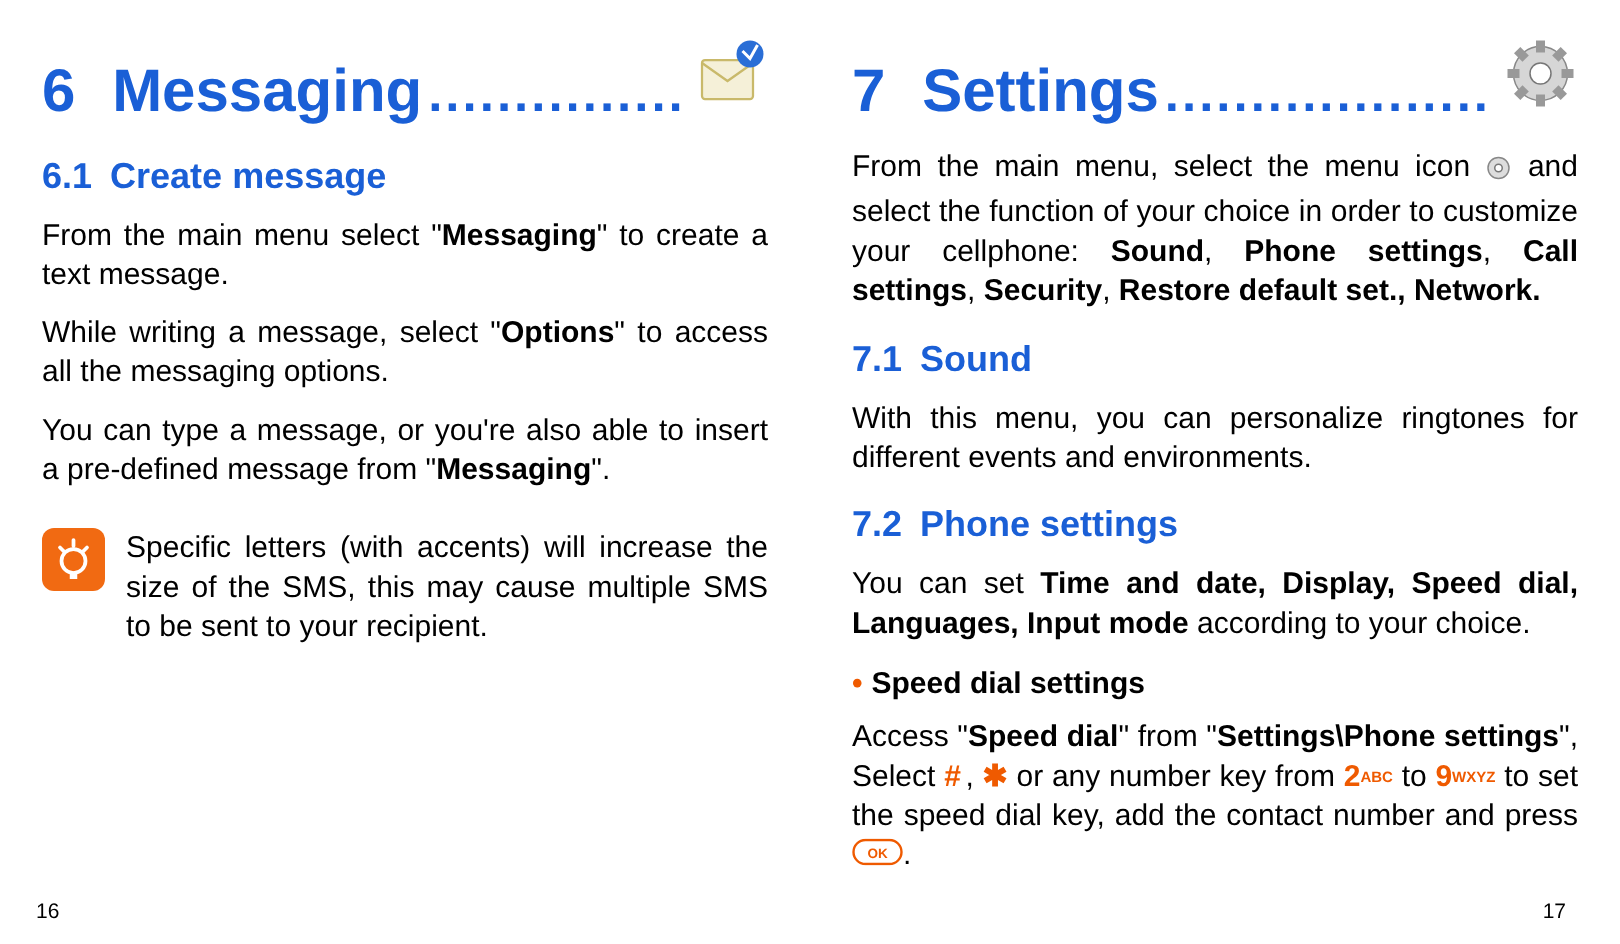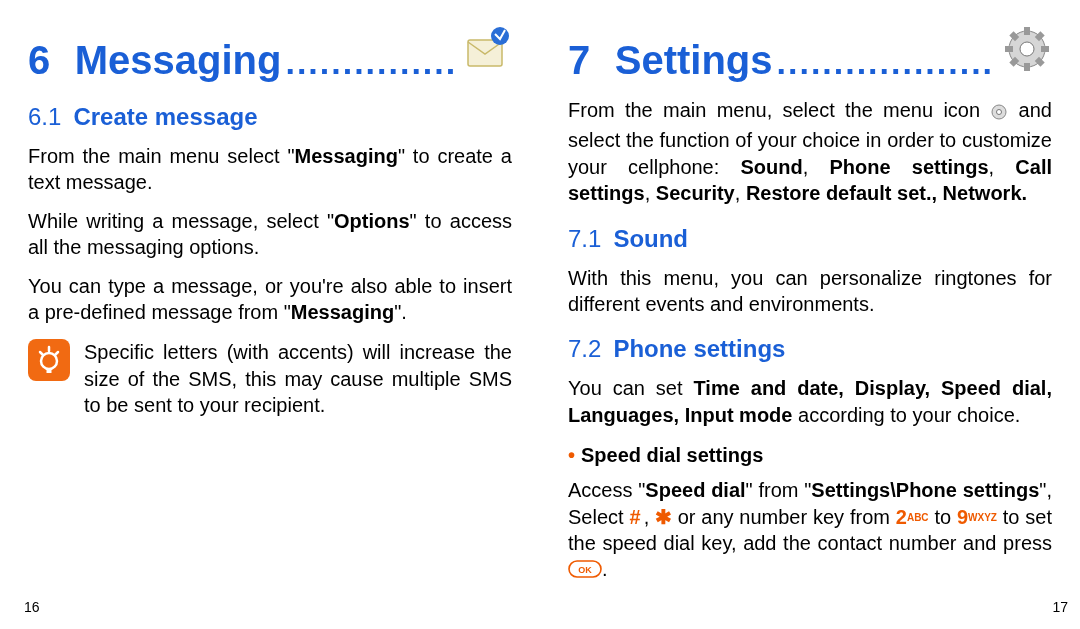--- a/index.html
+++ b/index.html
@@ -5,29 +5,29 @@
   * { box-sizing: border-box; margin: 0; padding: 0; }
   html, body { width: 1080px; height: 629px; }
   body { font-family: "Gill Sans", "Gill Sans MT", "Segoe UI", Arial, sans-serif; font-size: 20px; color: #000; background: #fff; display: flex; }
   .page { width: 540px; height: 629px; padding: 24px 28px 18px 28px; position: relative; display: flex; flex-direction: column; }
   .chapter-head { display: flex; align-items: baseline; margin-bottom: 8px; }
   .chapter-num { font-size: 40px; font-weight: 700; color: #1a5fd6; margin-right: 24px; letter-spacing: 0.5px; }
   .chapter-title { font-size: 40px; font-weight: 700; color: #1a5fd6; }
   .dots { flex: 1; color: #1a5fd6; font-size: 34px; font-weight: 700; overflow: hidden; white-space: nowrap; letter-spacing: 2px; margin-left: 4px; }
   .chapter-icon { width: 50px; height: 50px; margin-left: 8px; flex-shrink: 0; }
   .section-head { display: flex; align-items: baseline; margin-top: 12px; margin-bottom: 6px; }
-  .section-num { font-size: 24px; font-weight: 400; color: #1a5fd6; margin-right: 12px; }
+  .section-num { font-size: 24px; font-weight: 700; color: #1a5fd6; margin-right: 12px; }
   .section-title { font-size: 24px; font-weight: 700; color: #1a5fd6; }
   .para { font-size: 20px; color: #000; text-align: justify; margin: 6px 0; line-height: 1.32; }
-  .note-row { display: flex; margin-top: 8px; }
+  .note-row { display: flex; margin-top: 20px; }
   .note-icon { width: 42px; height: 42px; flex-shrink: 0; margin-right: 14px; }
   .note-text { font-size: 20px; text-align: justify; line-height: 1.32; }
   .page-num { position: absolute; bottom: 14px; font-size: 14px; }
   .page-num.left { left: 24px; }
-  .page-num.right { right: 12px; }
+  .page-num.right { right: 36px; }
   .bullet-head { display: flex; align-items: center; margin-top: 10px; margin-bottom: 4px; }
   .bullet-dot { font-size: 20px; font-weight: 700; color: #ef5a00; margin-right: 6px; }
   .bullet-title { font-size: 20px; font-weight: 700; color: #000; }
   .key-icon { display: inline-block; vertical-align: -4px; }
   .ok-badge { display: inline-block; vertical-align: middle; }
   b { font-weight: 700; }
   .orange { color: #ef5a00; font-weight: 700; }
   .orange-small { color: #ef5a00; font-weight: 700; font-size: 10px; vertical-align: 3px; }
 </style>
 </head>

